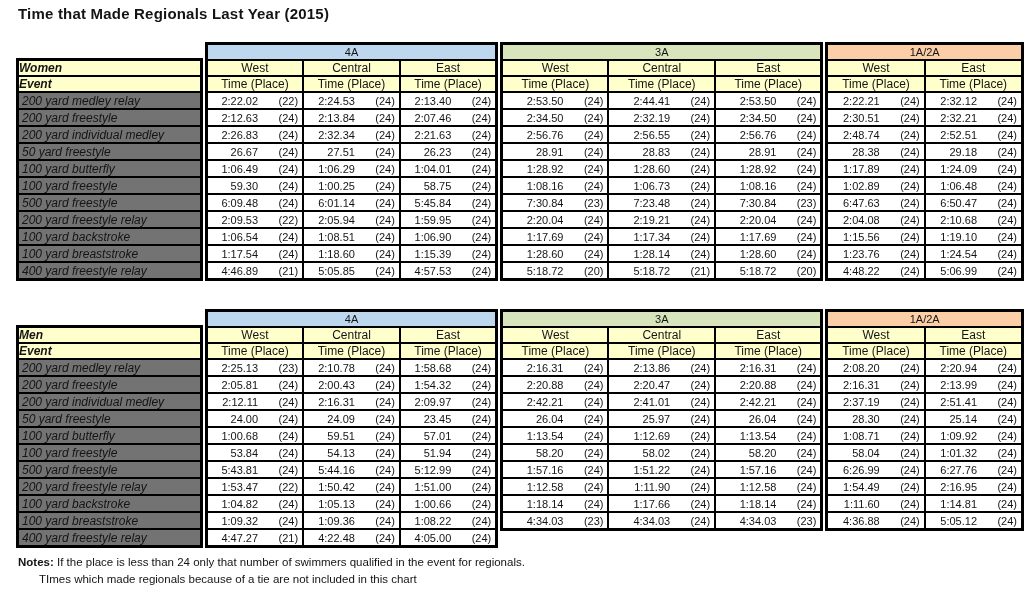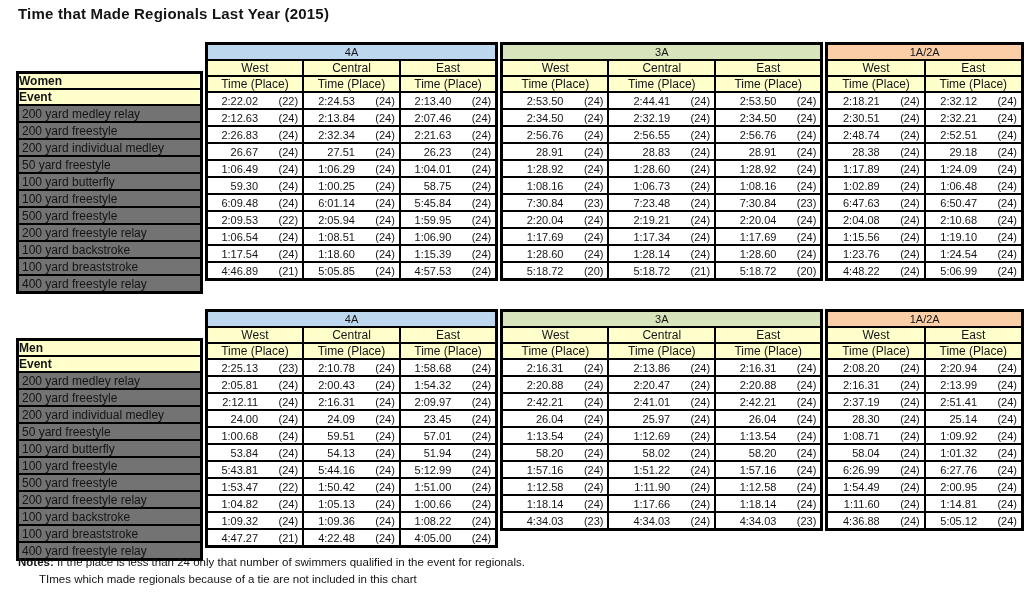--- a/index.html
+++ b/index.html
@@ -12,21 +12,21 @@
     font-size:15px; font-weight:bold; letter-spacing:0.2px;
   }
   .table-wrap { position:absolute; left:16px; display:flex; align-items:flex-start; gap:2px; }
   #women-wrap { top:42px; }
   #men-wrap   { top:309px; }
 
   table.tbl { border-collapse:collapse; table-layout:fixed; }
   table.tbl, table.tbl th, table.tbl td { border:2px solid #000; }
   table.tbl { border-width:3px; }
 
-  .event-tbl { margin-top:29px; width:189px; }
+  .event-tbl { margin-top:16px; width:189px;font-style:italic; }
   .event-tbl th, .event-tbl td { text-align:left; padding:0 0 0 3px; overflow:hidden; white-space:nowrap; }
 
   th { font-weight:normal; }
   th.band   { height:14px; font-size:11px; text-align:center; padding:0; }
   th.hdr    { height:13px; font-size:12px; background:var(--hdr,#FFFFCC); padding:0; text-align:center; }
   th.ghdr   { font-size:12px; font-weight:bold; text-align:left; }
   td.event  { height:15px; font-size:12px; background:#737373; }
   td.num    { height:15px; font-size:11px; background:#fff; padding:0; }
   .cf { display:flex; align-items:center; width:100%; }
   .cf .t { flex:1; text-align:right; padding-right:12px; }
@@ -586,21 +586,21 @@
           <th class="hdr">West</th>
           <th class="hdr">East</th>
         </tr>
         <tr>
           <th class="hdr">Time (Place)</th>
           <th class="hdr">Time (Place)</th>
         </tr>
         <tr>
           <td class="num">
             <div class="cf">
-              <span class="t">2:18.21</span>
+              <span class="t">2:22.21</span>
               <span class="p">(24)</span>
             </div>
           </td>
           <td class="num">
             <div class="cf">
               <span class="t">2:32.12</span>
               <span class="p">(24)</span>
             </div>
           </td>
         </tr>
@@ -1372,21 +1372,21 @@
         </tr>
         <tr>
           <td class="num">
             <div class="cf">
               <span class="t">1:54.49</span>
               <span class="p">(24)</span>
             </div>
           </td>
           <td class="num">
             <div class="cf">
-              <span class="t">2:00.95</span>
+              <span class="t">2:16.95</span>
               <span class="p">(24)</span>
             </div>
           </td>
         </tr>
         <tr>
           <td class="num">
             <div class="cf">
               <span class="t">1:11.60</span>
               <span class="p">(24)</span>
             </div>

